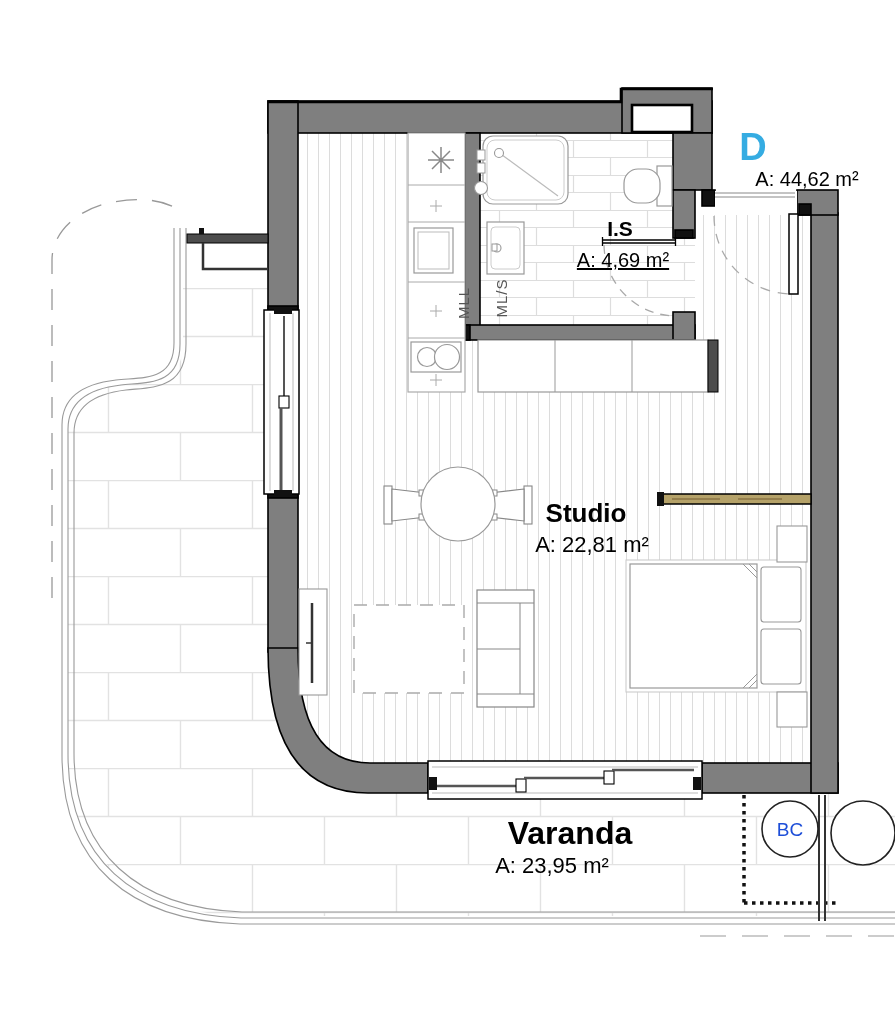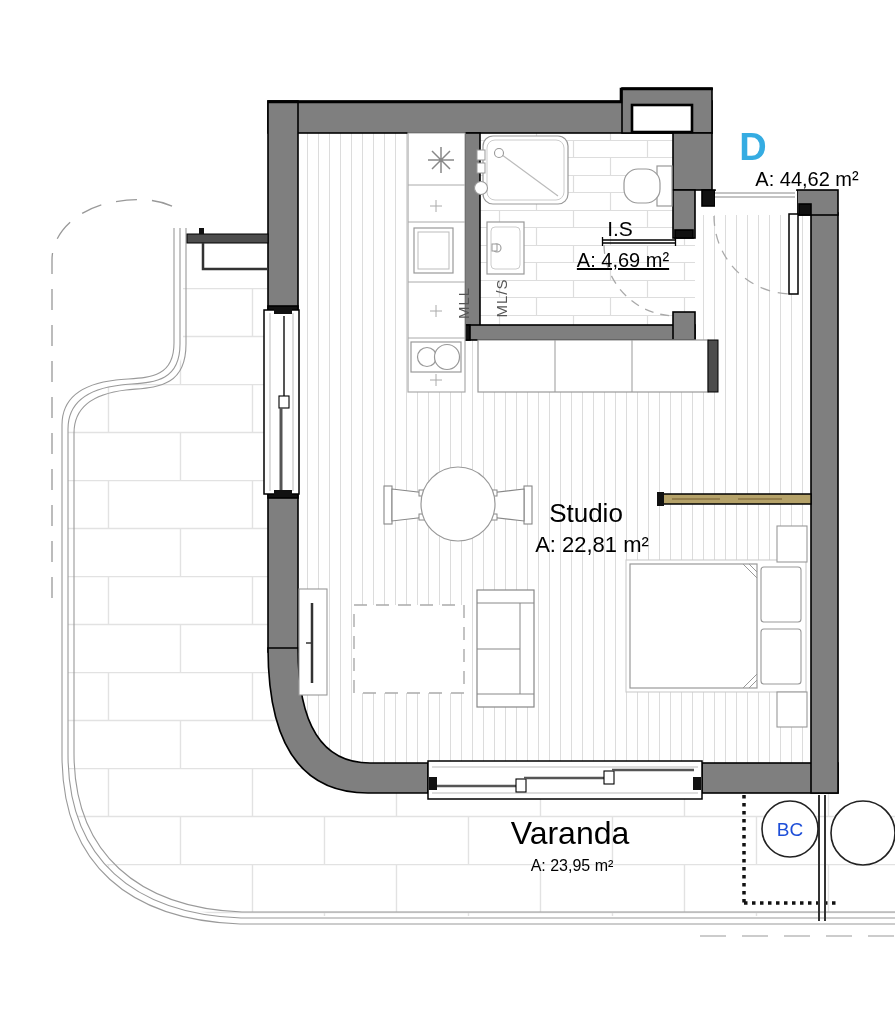--- a/index.html
+++ b/index.html
@@ -1,29 +1,29 @@
 <!DOCTYPE html>
 <html><head>
 <meta charset="utf-8">
 <style>
   html,body{margin:0;padding:0;background:#fff;}
   #plan-canvas{position:relative;width:895px;height:1024px;background:#fff;overflow:hidden;
     font-family:"Liberation Sans", sans-serif;}
   #plan-svg{position:absolute;left:0;top:0;}
   .lbl{position:absolute;transform:translate(-50%,-50%);white-space:nowrap;color:#000;line-height:1;}
-  .lbl.bold{font-weight:400;}
+  .lbl.bold{font-weight:700;}
   .lbl.rot{transform:translate(-50%,-50%) rotate(-90deg);color:#555;letter-spacing:1px;}
   #lbl-d{left:753px;top:147px;font-size:38px;font-weight:700;color:#35ACE2;}
   #lbl-d-area{left:759px;top:179px;font-size:20px;margin-left:48px;}
   #lbl-is{left:620px;top:228px;font-size:21px;}
   #lbl-is-area{left:623px;top:260px;font-size:20px;text-decoration:underline;}
   #lbl-studio{left:586px;top:513px;font-size:26px;}
   #lbl-studio-area{left:592px;top:545px;font-size:22px;}
   #lbl-varanda{left:570px;top:833px;font-size:32px;}
-  #lbl-varanda-area{left:572px;top:866px;font-size:16px;}
+  #lbl-varanda-area{left:552px;top:866px;font-size:22px;}
   #lbl-mll{left:463px;top:303px;font-size:15px;}
   #lbl-mls{left:501px;top:298px;font-size:15px;}
   #lbl-bc{left:790px;top:829px;font-size:19px;color:#1d4ed8;}
 </style>
 </head>
 <body>
 
 <div id="plan-canvas">
 
 <svg id="plan-svg" width="895" height="1024" viewBox="0 0 895 1024">

